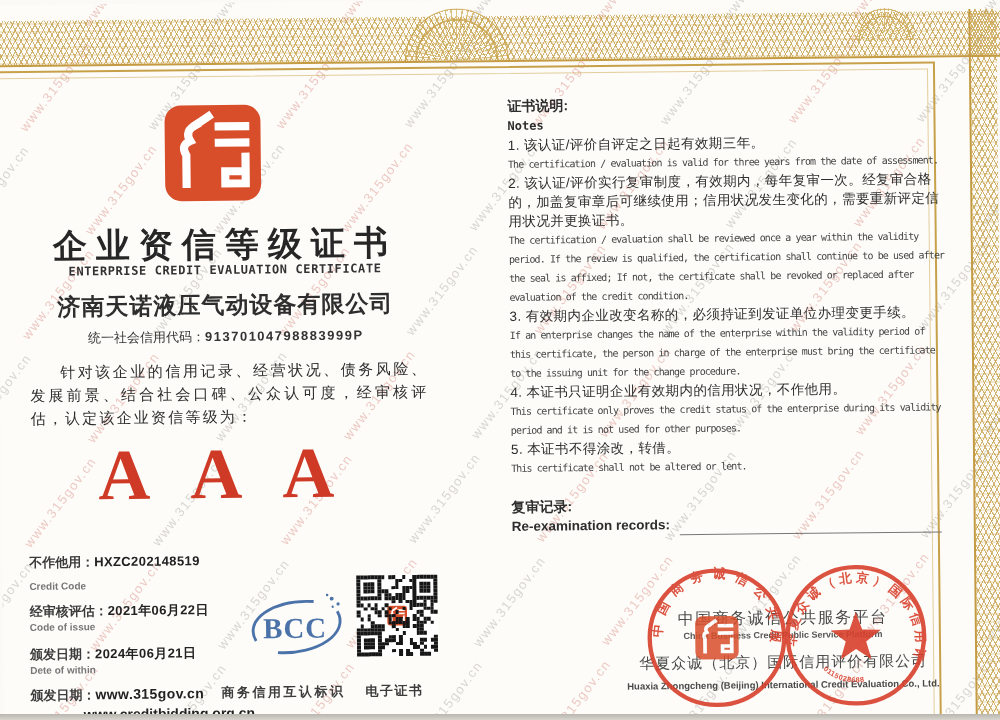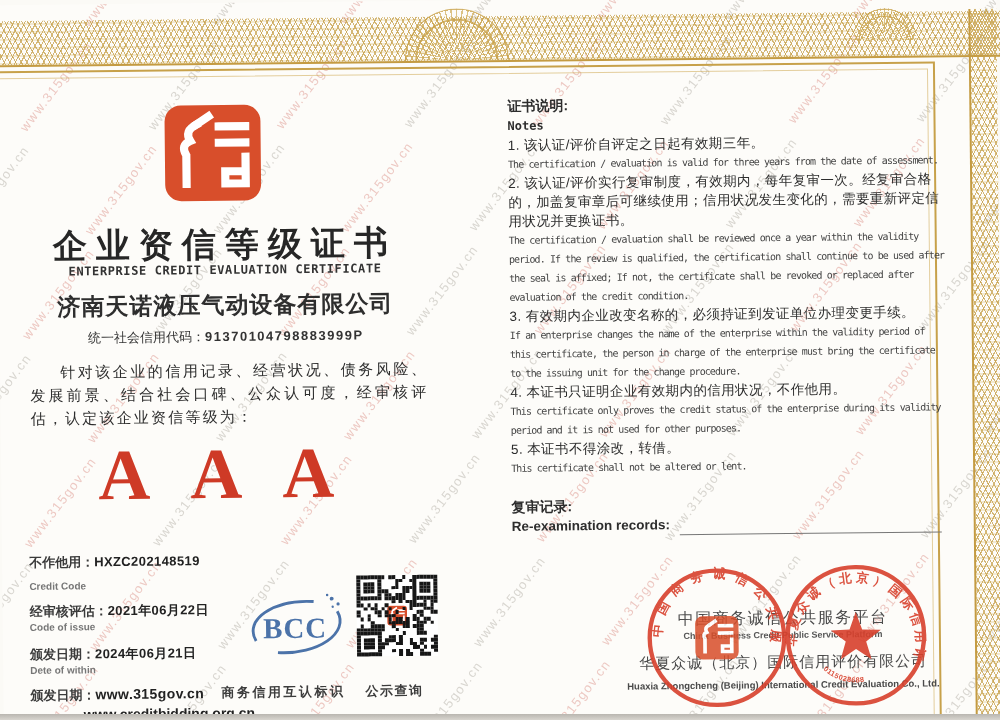--- a/index.html
+++ b/index.html
@@ -488,21 +488,21 @@
           <div class="q" style="left: 14.087px; top: 77.4783px; width: 3.52174px; height: 3.52174px;"></div>
           <div class="q" style="left: 17.6087px; top: 77.4783px; width: 3.52174px; height: 3.52174px;"></div>
           <div class="q" style="left: 21.1304px; top: 77.4783px; width: 3.52174px; height: 3.52174px;"></div>
           <div class="q" style="left: 42.2609px; top: 77.4783px; width: 3.52174px; height: 3.52174px;"></div>
           <div class="q" style="left: 49.3043px; top: 77.4783px; width: 3.52174px; height: 3.52174px;"></div>
           <div class="q" style="left: 52.8261px; top: 77.4783px; width: 3.52174px; height: 3.52174px;"></div>
           <div class="q" style="left: 63.3913px; top: 77.4783px; width: 3.52174px; height: 3.52174px;"></div>
           <div class="q" style="left: 66.913px; top: 77.4783px; width: 3.52174px; height: 3.52174px;"></div>
           <div class="q" style="left: 70.4348px; top: 77.4783px; width: 3.52174px; height: 3.52174px;"></div>
         </div>
-      <div class="abs qr-label">公示查询</div>
+      <div class="abs qr-label">电子证书</div>
 
       <div class="abs notes">
         <div class="notes-title">证书说明:</div>
         <div class="notes-en-title">Notes</div>
         <div class="nz">1. 该认证/评价自评定之日起有效期三年。</div>
         <div class="ne">The certification / evaluation is valid for three years from the date of assessment.</div>
         <div class="nz">2. 该认证/评价实行复审制度，有效期内，每年复审一次。经复审合格的，加盖复审章后可继续使用；信用状况发生变化的，需要重新评定信用状况并更换证书。</div>
         <div class="ne">The certification / evaluation shall be reviewed once a year within the validity period. If the review is qualified, the certification shall continue to be used after the seal is affixed; If not, the certificate shall be revoked or replaced after evaluation of the credit condition.</div>
         <div class="nz">3. 有效期内企业改变名称的，必须持证到发证单位办理变更手续。</div>
         <div class="ne">If an enterprise changes the name of the enterprise within the validity period of this certificate, the person in charge of the enterprise must bring the certificate to the issuing unit for the change procedure.</div>

